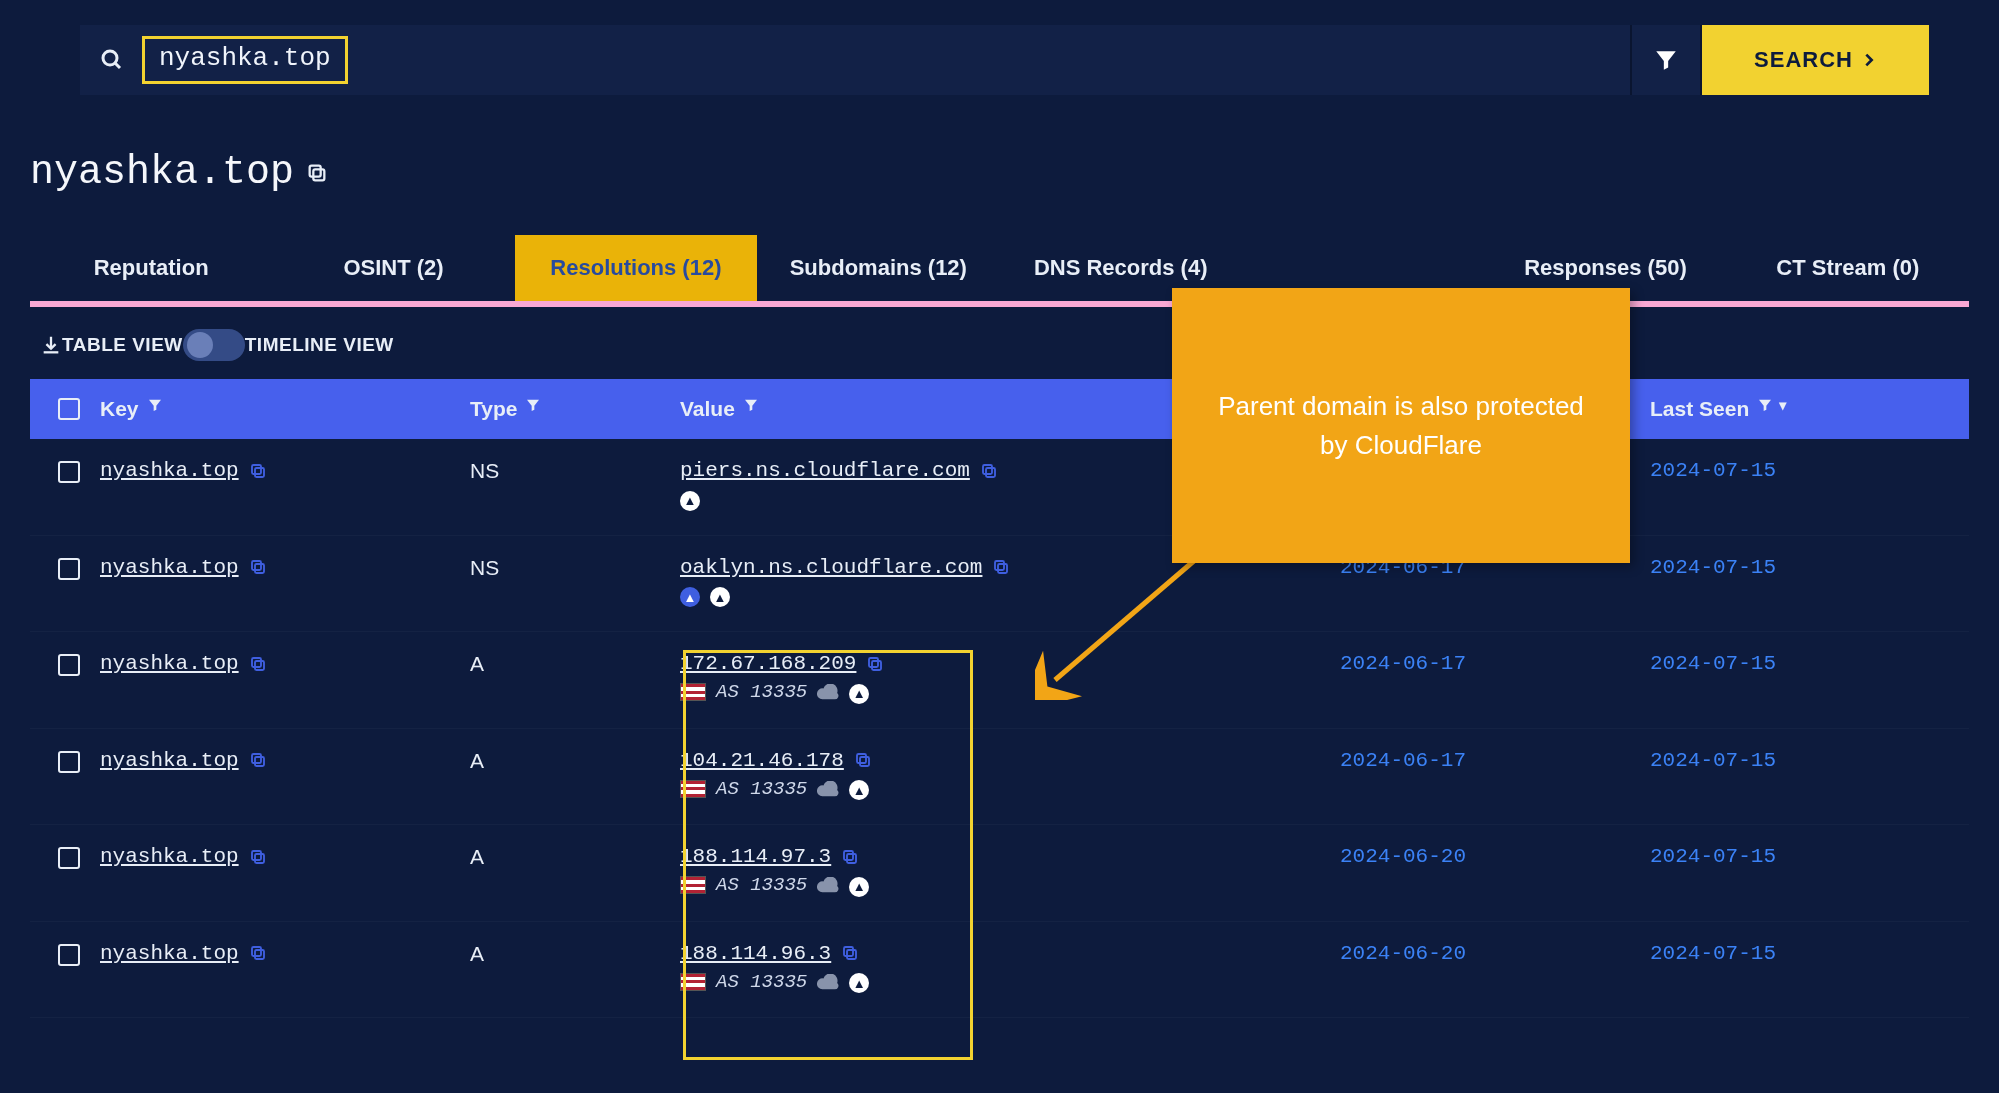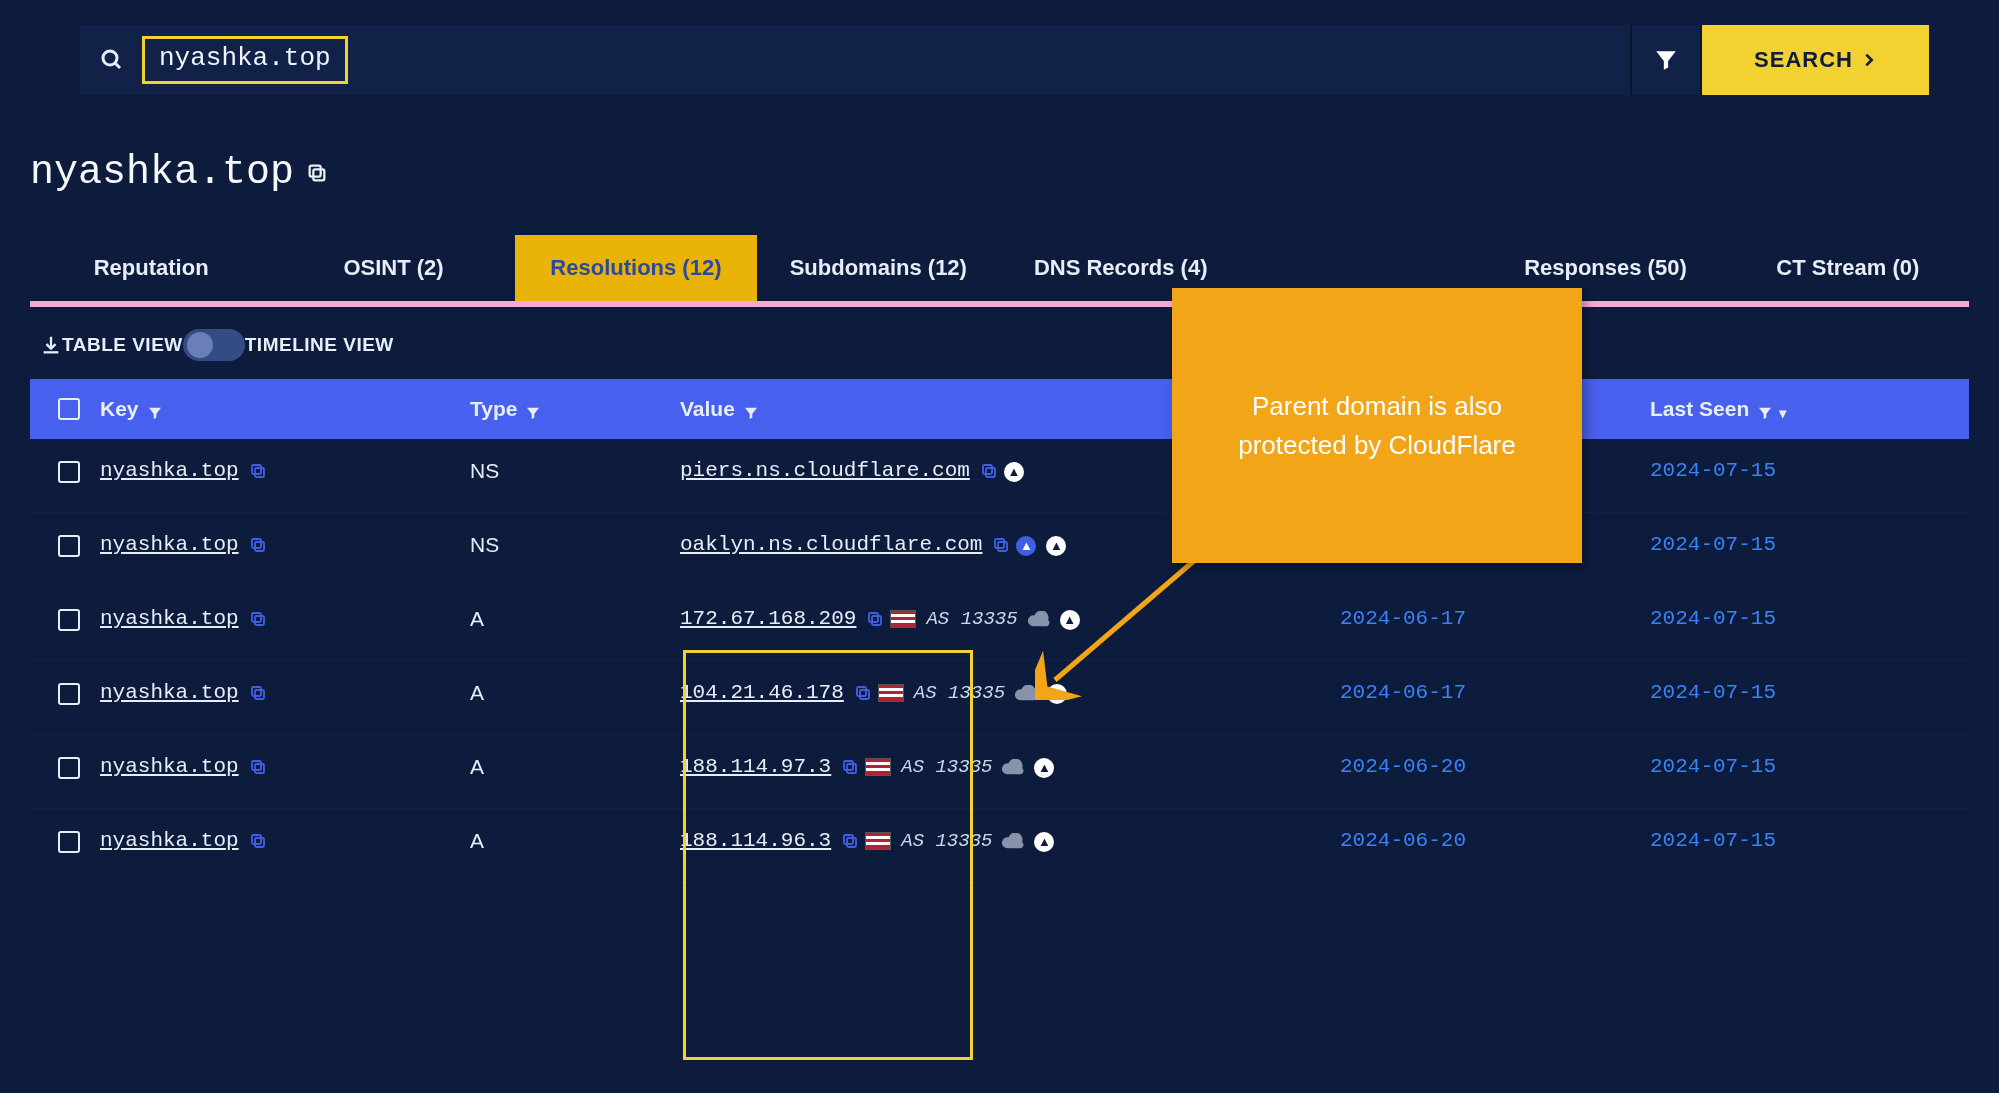--- a/index.html
+++ b/index.html
@@ -120,39 +120,39 @@
   .table { width: 100%; }
   .thead {
     background: #4760ed;
     display: grid;
     grid-template-columns: 70px 370px 210px 660px 310px 1fr;
     align-items: center;
     padding: 18px 0;
     font-weight: 800;
     font-size: 21px;
   }
-  .thead .th { display: flex; align-items: flex-end; gap: 8px; }
+  .thead .th { display: flex; align-items: flex-start; gap: 8px; }
   .th-check { padding-left: 28px; }
   .checkbox {
     width: 22px; height: 22px; border: 2px solid #e8eef7; border-radius: 3px;
     display: inline-block;
   }
   .trow {
     display: grid;
     grid-template-columns: 70px 370px 210px 660px 310px 1fr;
     align-items: flex-start;
     padding: 20px 0 24px 0;
     border-bottom: 1px solid rgba(255,255,255,0.03);
   }
   .cell-check { padding-left: 28px; padding-top:2px;}
   .cell-key { display: flex; align-items: center; gap: 10px; }
   .key-link { color: #e8eef7; text-decoration: underline; font-size: 21px; }
   .copy-sm { color: #3f5fe0; }
   .cell-type { color: #e8eef7; font-size: 21px; }
-  .cell-value { display: flex; flex-direction: row; gap: 6px; }
+  .cell-value { display: flex; flex-direction: column; gap: 6px; }
   .val-top { display: flex; align-items: center; gap: 10px; }
   .val-link { color: #e8eef7; text-decoration: underline; font-size: 21px; }
   .val-sub { display: flex; align-items: center; gap: 10px; font-size: 19px; color: #cfd8ea; font-style: italic;}
   .flag {
     display:inline-flex; flex-direction:column; width:26px; height:18px;
     border:1px solid #555; overflow:hidden;
   }
   .flag span{flex:1}
   .flag .r{background:#b22234}.flag .w{background:#fff}
   .cloud-icon { color: #8893ab; }
@@ -161,21 +161,21 @@
     background:#fff; align-items:center; justify-content:center;
     font-size:13px; color:#0d1b3d;
   }
   .fire-blue { background:#3f5fe0; color:#fff; }
   .cell-date { color: #3b82f6; font-size: 21px; }
 
   
   .callout {
     position: absolute;
     top: 288px; left: 1172px;
-    width: 410px; height: 275px;
+    width: 458px; height: 275px;
     background: #f2a516;
     color: #fff;
     font-size: 26px;
     display: flex; align-items: center; justify-content: center;
     text-align: center;
     padding: 30px;
     line-height: 1.5;
     z-index: 20;
     box-shadow: 4px 4px 10px rgba(0,0,0,0.3);
   }

